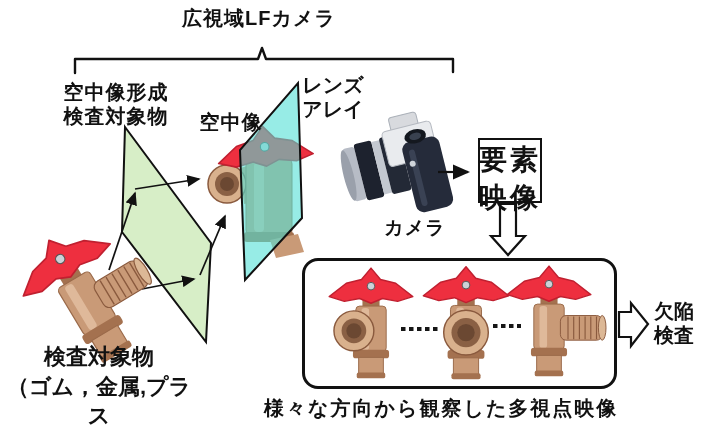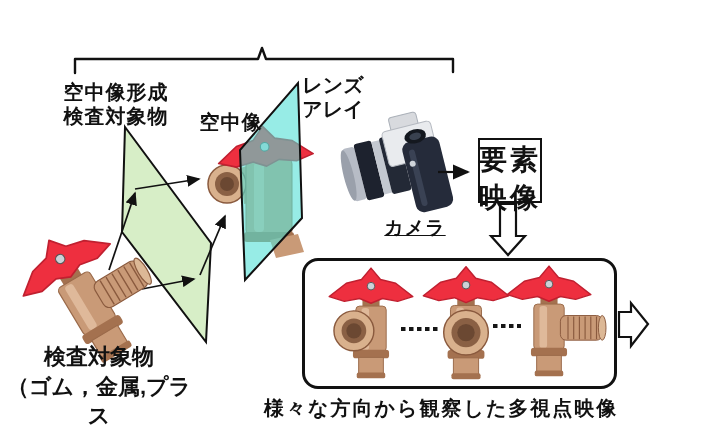--- a/index.html
+++ b/index.html
@@ -7,21 +7,21 @@
          font-family:"Liberation Sans",sans-serif;color:#111;}
   .layer-svg{position:absolute;left:0;top:0;z-index:2;pointer-events:none;}
   .box{position:absolute;z-index:1;background:#fff;box-sizing:border-box;}
   .element-box{left:478px;top:138px;width:64px;height:65px;border:2.5px solid #111;}
   .multiview-box{left:302px;top:258px;width:315px;height:131px;border:3px solid #111;border-radius:16px;}
   .txt{position:absolute;z-index:3;font-weight:700;white-space:pre-line;line-height:1.22;}
   .t-title{left:177px;top:6px;width:164px;text-align:center;font-size:20px;letter-spacing:1px;}
   .t-plate{left:44px;top:80px;width:144px;text-align:center;font-size:20px;letter-spacing:1px;}
   .t-aerial{left:189px;top:110px;width:84px;text-align:center;font-size:20px;letter-spacing:1px;}
   .t-lens{left:298px;top:73px;width:70px;text-align:center;font-size:20px;}
-  .t-camera{left:384px;top:216px;width:62px;text-align:center;font-size:19px;letter-spacing:1px;text-decoration:underline;}
+  .t-camera{left:384px;top:216px;width:62px;text-align:center;font-size:19px;letter-spacing:1px;}
   .t-element{left:478px;top:141px;width:64px;text-align:center;font-size:28px;letter-spacing:3px;line-height:1.35;}
   .t-target{left:0px;top:342px;width:198px;text-align:center;font-size:22px;line-height:1.35;}
   .t-multiview{left:264px;top:396px;font-size:20px;letter-spacing:2px;white-space:nowrap;font-family:Liberation Serif, serif;}
   .t-defect{left:645px;top:299px;width:58px;text-align:center;font-size:20px;line-height:1.22;}
 </style>
 </head>
 <body>
 
 <div class="stage">
 
@@ -125,25 +125,28 @@
     <use href="#valve-left" transform="translate(371,289) scale(0.95)"></use>
     <use href="#valve-front" transform="translate(466,288) scale(0.97)"></use>
     <use href="#valve-right" transform="translate(549,287) scale(0.95)"></use>
 
     <g stroke="#161616" stroke-width="4" stroke-dasharray="4.5 3.5">
       <line x1="401" y1="329" x2="439" y2="329"></line>
       <line x1="493" y1="326" x2="521" y2="326"></line>
     </g>
   </svg>
 
+  <div class="txt t-title">広視域LFカメラ</div>
   <div class="txt t-plate">空中像形成
 検査対象物</div>
   <div class="txt t-lens">レンズ
 アレイ</div>
   <div class="txt t-aerial">空中像</div>
   <div class="txt t-camera">カメラ</div>
   <div class="txt t-element">要素
 映像</div>
   <div class="txt t-target">検査対象物
 （ゴム，金属,プラス
 チック製品など）</div>
   <div class="txt t-multiview">様々な方向から観察した多視点映像</div>
+  <div class="txt t-defect">欠陥
+検査</div>
 </div>
 
 </body></html>

